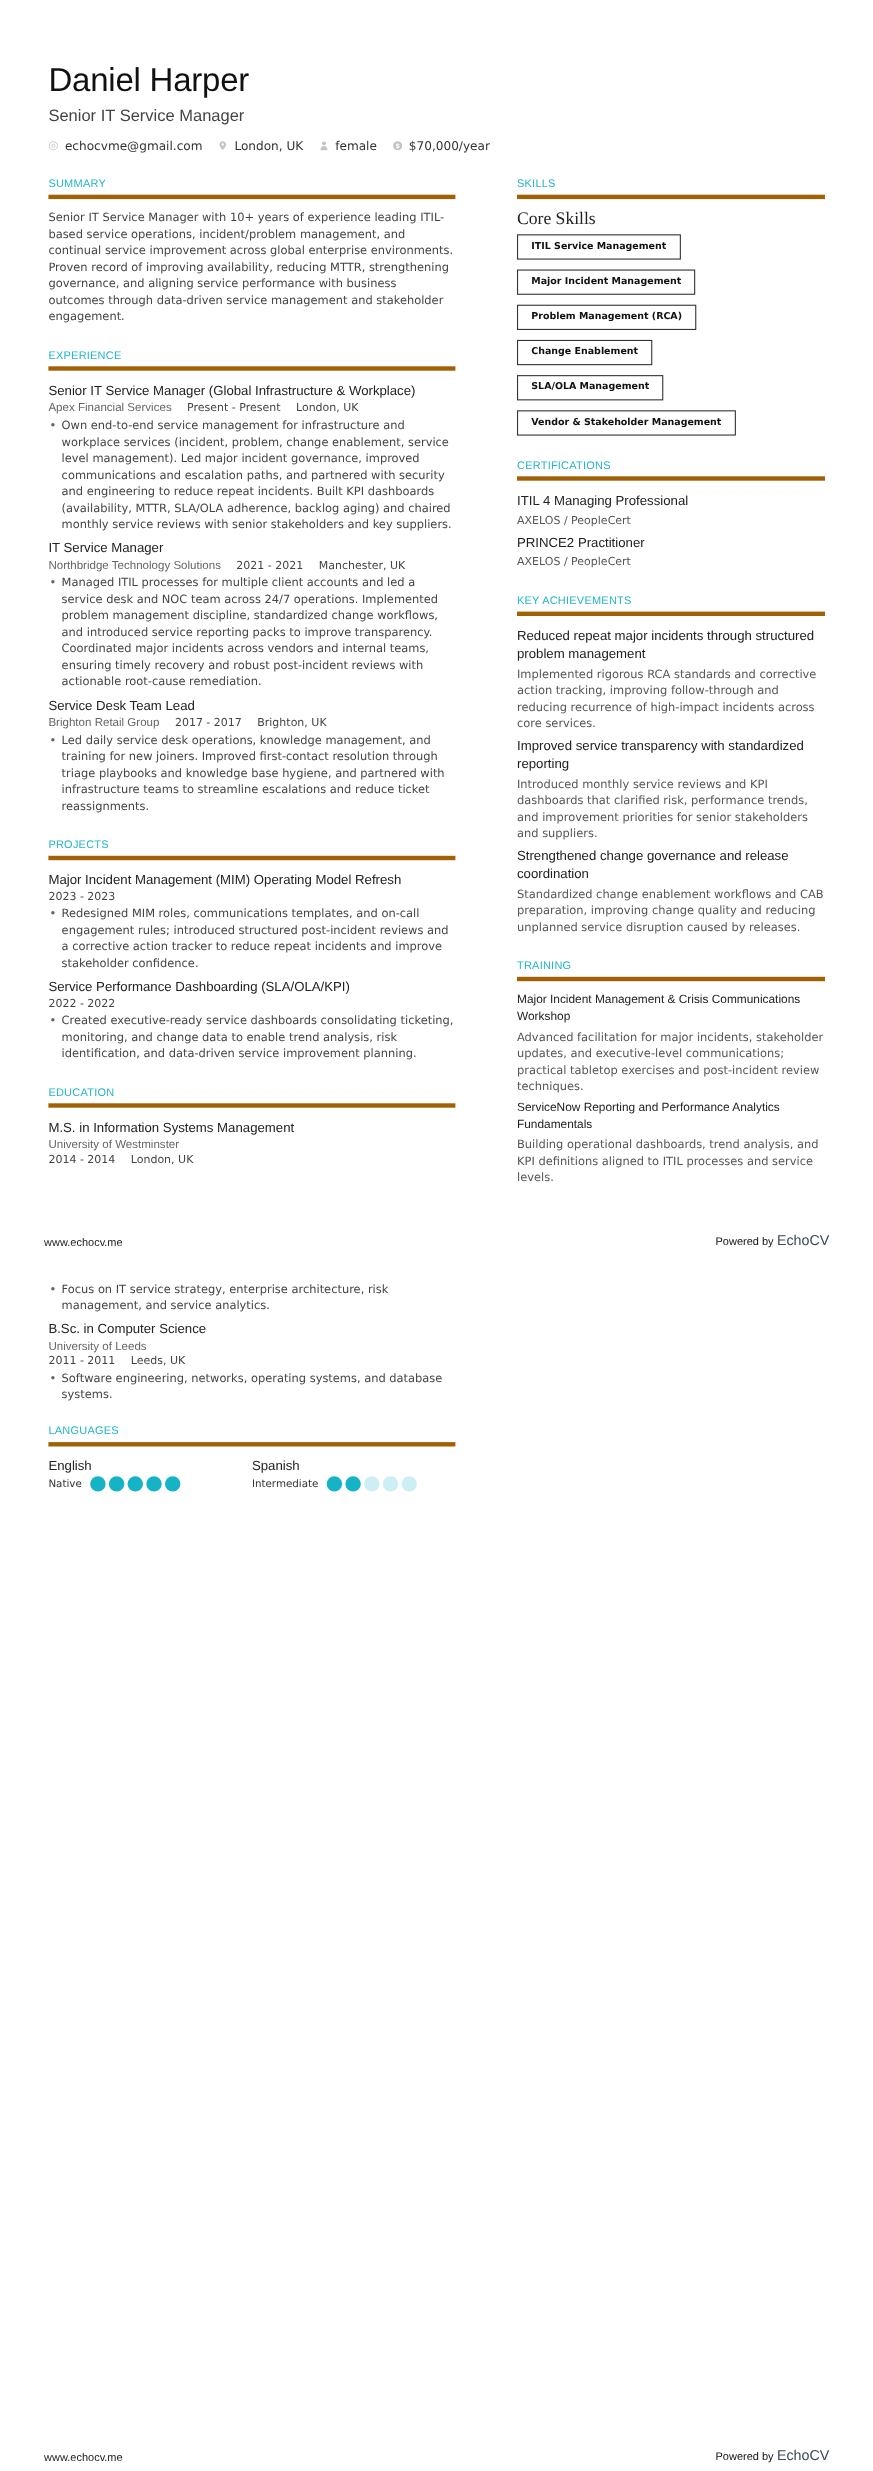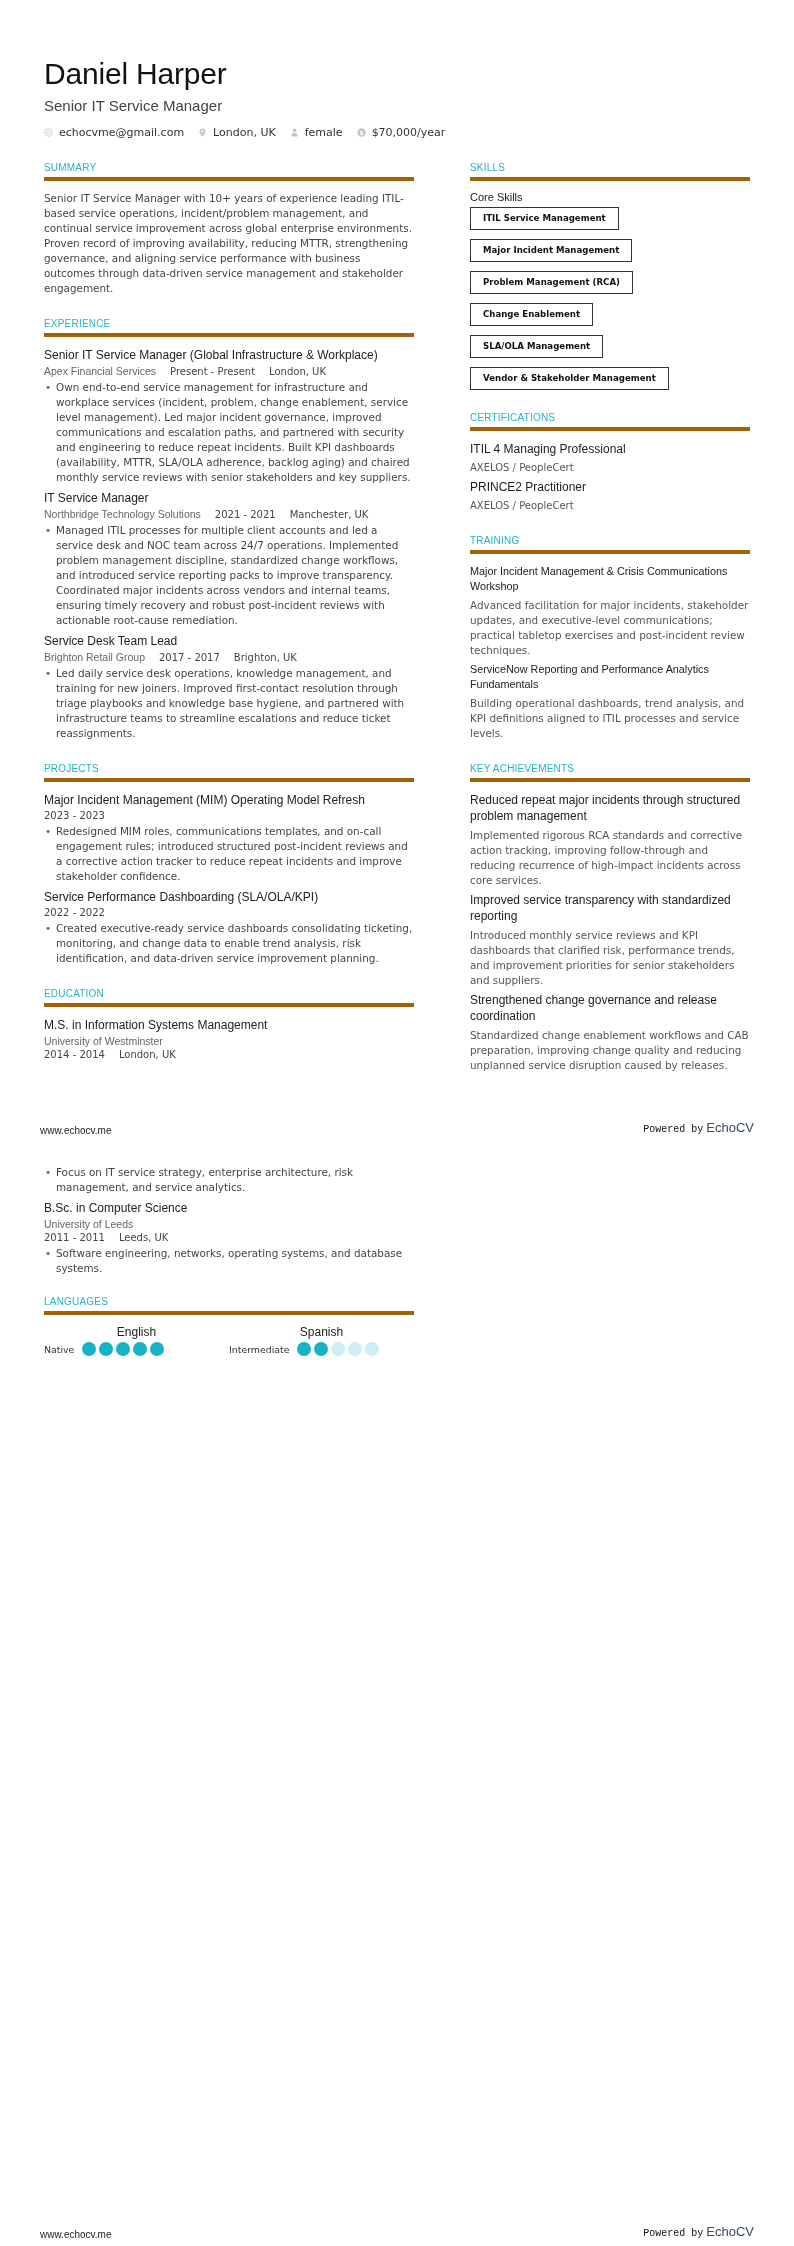--- a/index.html
+++ b/index.html
@@ -27,40 +27,40 @@
   .item-title { font-family: "Liberation Sans", sans-serif; font-size: 12px; color: #222; line-height: 16px; }
   .item-meta { font-size: 10.5px; color: #555; margin-top: 2px; display: flex; gap: 14px; align-items: baseline; }
   .item-meta .org { font-family: "Liberation Sans", sans-serif; color: #666; }
   .item-meta .dates { color: #444; font-size: 10px; }
   .item-meta .loc { color: #444; font-size: 10px; }
   .bullets { list-style: none; margin-top: 3px; margin-bottom: 5px; }
   .bullets li { position: relative; padding-left: 12px; font-size: 10.4px; line-height: 15px; color: #444; }
   .bullets li::before { content: "•"; position: absolute; left: 1px; top: 0; color: #666; }
   .date-line { font-size: 10px; color: #444; margin-top: 2px; }
 
-  .sub-title { font-family: Liberation Sans, sans-serif; font-size: 11px; color: #222; margin-bottom: 4px; }
+  .sub-title { font-family: Liberation Serif, serif; font-size: 16px; color: #222; margin-bottom: 4px; }
   .chips { display: flex; flex-wrap: wrap; gap: 9px 9px; }
   .chip { border: 1px solid #333; padding: 5px 12px; font-size: 8.6px; font-weight: bold; color: #111; background: #fff; line-height: 11px; }
 
   .cert-name { font-family: "Liberation Sans", sans-serif; font-size: 12px; color: #222; line-height: 16px; margin-top: 2px; }
   .cert-issuer { font-size: 10px; color: #555; line-height: 14px; margin-bottom: 4px; margin-top: 4px; }
 
   .ach-title { font-family: "Liberation Sans", sans-serif; font-size: 12px; color: #222; line-height: 16px; margin-top: 2px; }
   .ach-desc { font-size: 10.4px; line-height: 15px; color: #555; margin-top: 4px; margin-bottom: 4px; }
 
   .tr-title { font-family: "Liberation Sans", sans-serif; font-size: 10.8px; color: #222; line-height: 15px; margin-top: 2px; }
   .tr-desc { font-size: 10.4px; line-height: 15px; color: #555; margin-top: 4px; margin-bottom: 4px; }
 
   .footer { position: absolute; left: 40px; right: 40px; display: flex; justify-content: space-between; align-items: flex-end; }
   .footer .site { font-family: "Liberation Sans", sans-serif; font-size: 10px; color: #222; }
-  .footer .powered { font-family: Liberation Mono, monospace; font-size: 10px; color: #111; }
+  .footer .powered { font-family: Liberation Sans, sans-serif; font-size: 10px; color: #111; }
   .footer .brand { font-family: "Liberation Sans", sans-serif; font-size: 13px; color: #3b4a5e; margin-left: 3px; }
 
   .langs { display: flex; gap: 0; }
-  .lang { width: 188px; text-align: center; }
+  .lang { width: 188px; }
   .lang-name { font-family: "Liberation Sans", sans-serif; font-size: 12px; color: #222; }
   .lang-row { display: flex; align-items: center; gap: 8px; margin-top: 3px; }
   .lang-level { font-size: 9.4px; color: #333; }
   .dots { display: flex; gap: 3px; }
   .dot { width: 14px; height: 14px; border-radius: 50%; background: #16b3c6; }
   .dot.off { background: #cdeef3; }
 </style>
 </head>
 <body>
 
@@ -208,36 +208,36 @@
 
     <div class="section">
       <div class="sec-title">CERTIFICATIONS</div>
       <div class="cert-name">ITIL 4 Managing Professional</div>
       <div class="cert-issuer">AXELOS / PeopleCert</div>
       <div class="cert-name">PRINCE2 Practitioner</div>
       <div class="cert-issuer">AXELOS / PeopleCert</div>
     </div>
 
     <div class="section">
-      <div class="sec-title">TRAINING</div>
-      <div class="tr-title">Major Incident Management &amp; Crisis Communications Workshop</div>
-      <div class="tr-desc">Advanced facilitation for major incidents, stakeholder updates, and executive-level communications; practical tabletop exercises and post-incident review techniques.</div>
-      <div class="tr-title">ServiceNow Reporting and Performance Analytics Fundamentals</div>
-      <div class="tr-desc">Building operational dashboards, trend analysis, and KPI definitions aligned to ITIL processes and service levels.</div>
-    </div>
-
-    <div class="section">
       <div class="sec-title">KEY ACHIEVEMENTS</div>
       <div class="ach-title">Reduced repeat major incidents through structured problem management</div>
       <div class="ach-desc">Implemented rigorous RCA standards and corrective action tracking, improving follow-through and reducing recurrence of high-impact incidents across core services.</div>
       <div class="ach-title">Improved service transparency with standardized reporting</div>
       <div class="ach-desc">Introduced monthly service reviews and KPI dashboards that clarified risk, performance trends, and improvement priorities for senior stakeholders and suppliers.</div>
       <div class="ach-title">Strengthened change governance and release coordination</div>
       <div class="ach-desc">Standardized change enablement workflows and CAB preparation, improving change quality and reducing unplanned service disruption caused by releases.</div>
     </div>
+
+    <div class="section">
+      <div class="sec-title">TRAINING</div>
+      <div class="tr-title">Major Incident Management &amp; Crisis Communications Workshop</div>
+      <div class="tr-desc">Advanced facilitation for major incidents, stakeholder updates, and executive-level communications; practical tabletop exercises and post-incident review techniques.</div>
+      <div class="tr-title">ServiceNow Reporting and Performance Analytics Fundamentals</div>
+      <div class="tr-desc">Building operational dashboards, trend analysis, and KPI definitions aligned to ITIL processes and service levels.</div>
+    </div>
   </div>
 
   <div class="footer" style="top:1102px;">
     <span class="site">www.echocv.me</span>
     <span>
       <span class="powered">Powered by</span><span class="brand">EchoCV</span>
     </span>
   </div>
 </div>
 

